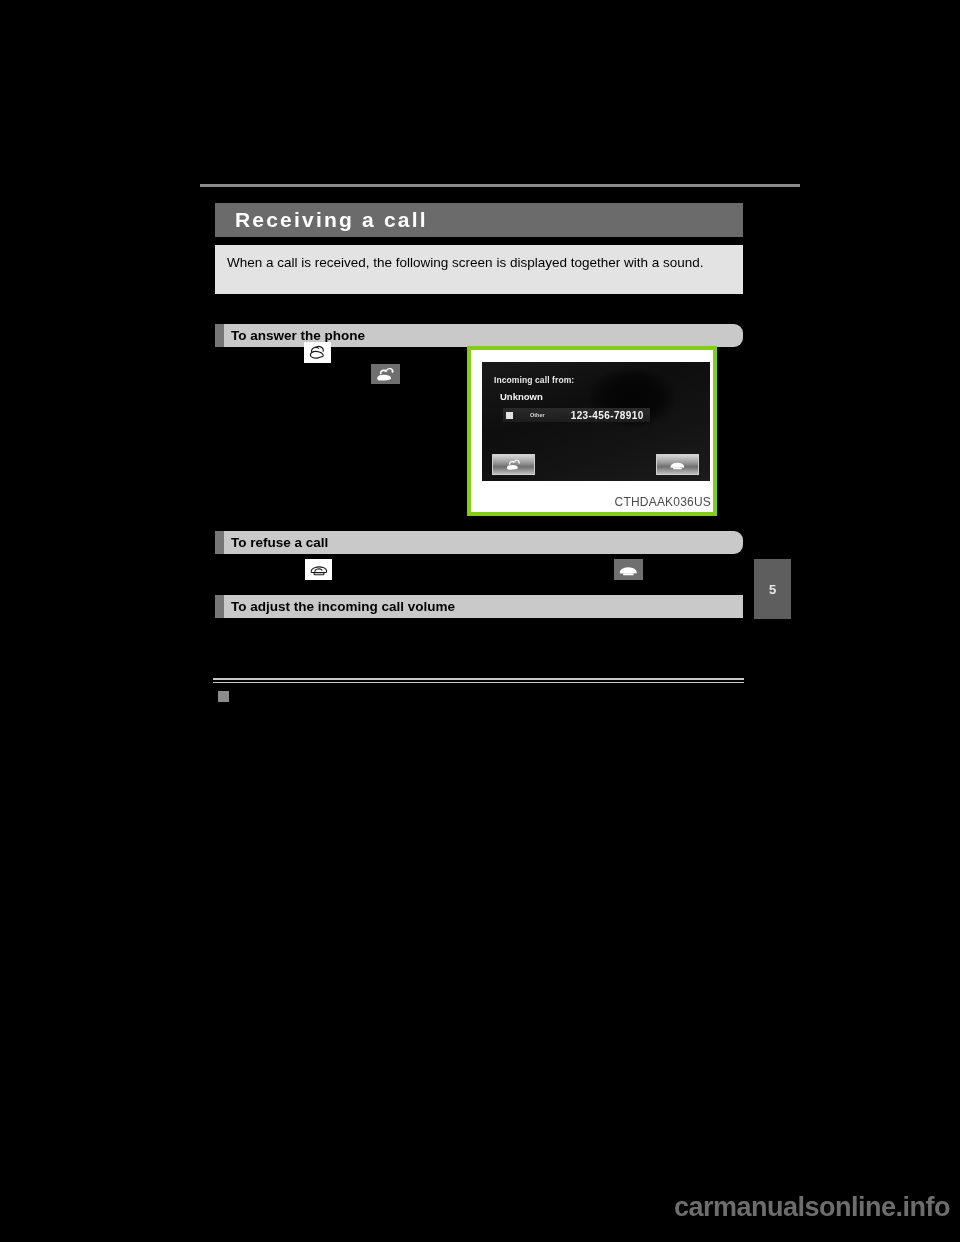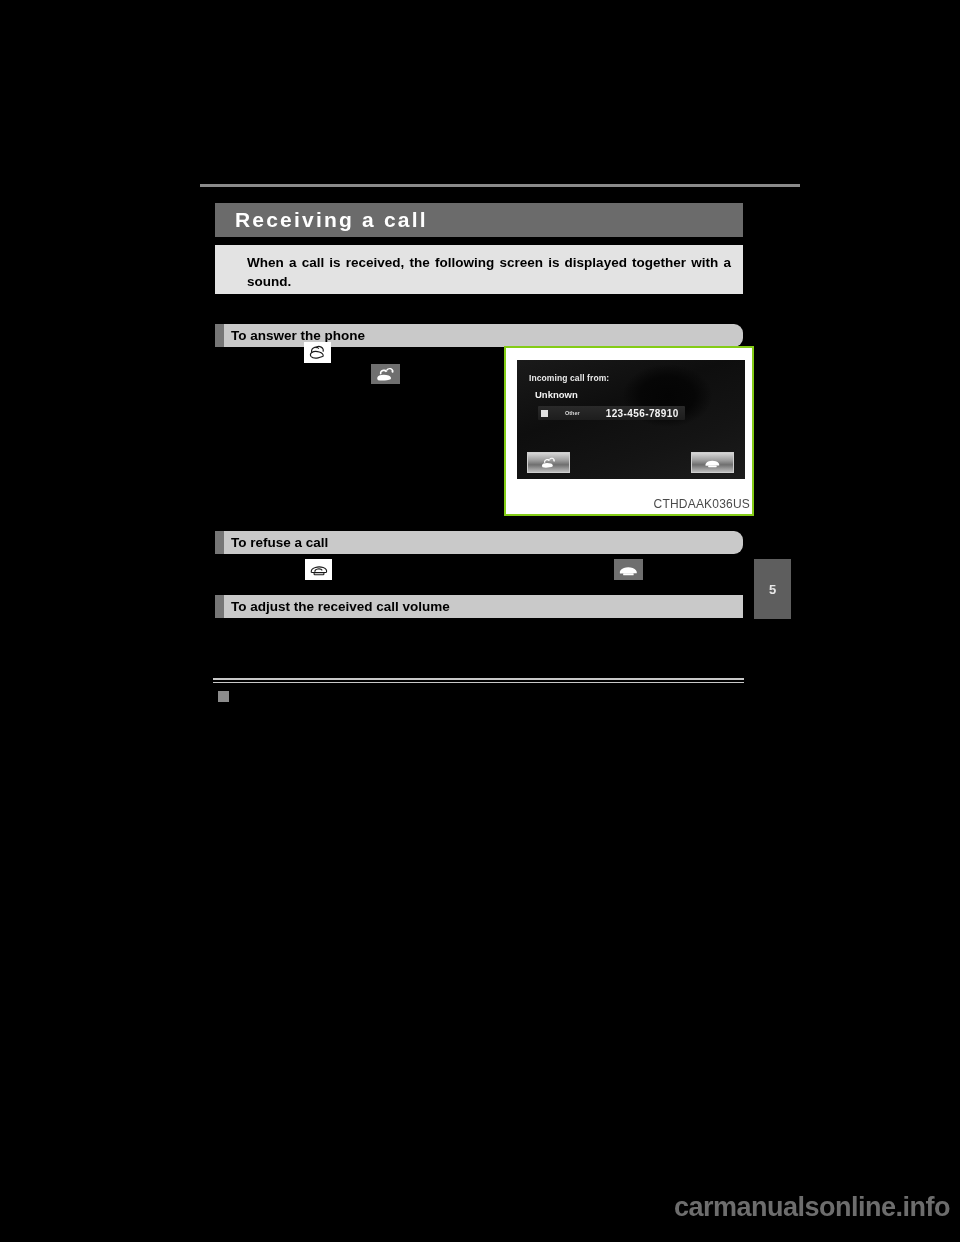--- a/index.html
+++ b/index.html
@@ -77,25 +77,24 @@
     top: 245px;
     width: 528px;
     height: 49px;
     background: #e3e3e3;
     color: #000000;
   }
   .intro-box .intro-text {
     display: block;
     padding: 8px 12px 0 12px;
     font-size: 13.5px;
-    font-weight: bold;
+    font-weight: normal;
     line-height: 19px;
     text-align: justify;
     text-align-last: left;
-    margin-left: 20px;
   }
 
   
   .sec-header {
     position: absolute;
     left: 215px;
     width: 528px;
     height: 23px;
     background: #c9c9c9;
     color: #000000;
@@ -134,26 +133,26 @@
   #chip-answer-2 { left: 371px; top: 364px; width: 29px; height: 20px; }
   #chip-refuse-1 { left: 305px; top: 559px; width: 27px; height: 21px; }
   #chip-refuse-2 { left: 614px; top: 559px; width: 29px; height: 21px; }
 
   
   .icon-chip svg { display: block; }
 
   
   .figure {
     position: absolute;
-    left: 504px;
+    left: 467px;
     top: 346px;
     width: 250px;
     height: 170px;
     background: #ffffff;
-    border: 2px solid #84cc16;
+    border: 4px solid #84cc16;
     box-sizing: border-box;
   }
   .figure .screen {
     position: absolute;
     left: 11px;
     top: 12px;
     width: 228px;
     height: 119px;
     background:
       radial-gradient(ellipse 60px 42px at 66% 30%, #040404 0%, #060606 45%, rgba(12,12,12,0) 75%),
@@ -369,21 +368,21 @@
   <div class="icon-chip dark" id="chip-refuse-2">
     <svg width="21" height="13" viewBox="0 0 22 13" aria-hidden="true">
       <g fill="#ffffff">
         <path d="M2.0 10.6 C1.4 8.4 3.0 6.0 6.2 4.9 C8.8 4.0 12.6 4.0 15.4 4.9 C18.4 5.9 20.2 8.2 19.7 10.4 Z"></path>
         <rect x="5.4" y="10.4" width="11.0" height="2.1" rx="0.6"></rect>
       </g>
     </svg>
   </div>
 
   <div class="sec-header" id="sec-volume">
-    <span class="sec-text">To adjust the received call volume</span>
+    <span class="sec-text">To adjust the incoming call volume</span>
   </div>
 
   <div class="double-rule">
     <div class="r1"></div>
     <div class="r2"></div>
   </div>
   <div class="bullet-sq"></div>
 
   <div class="watermark">carmanualsonline.info</div>
 

